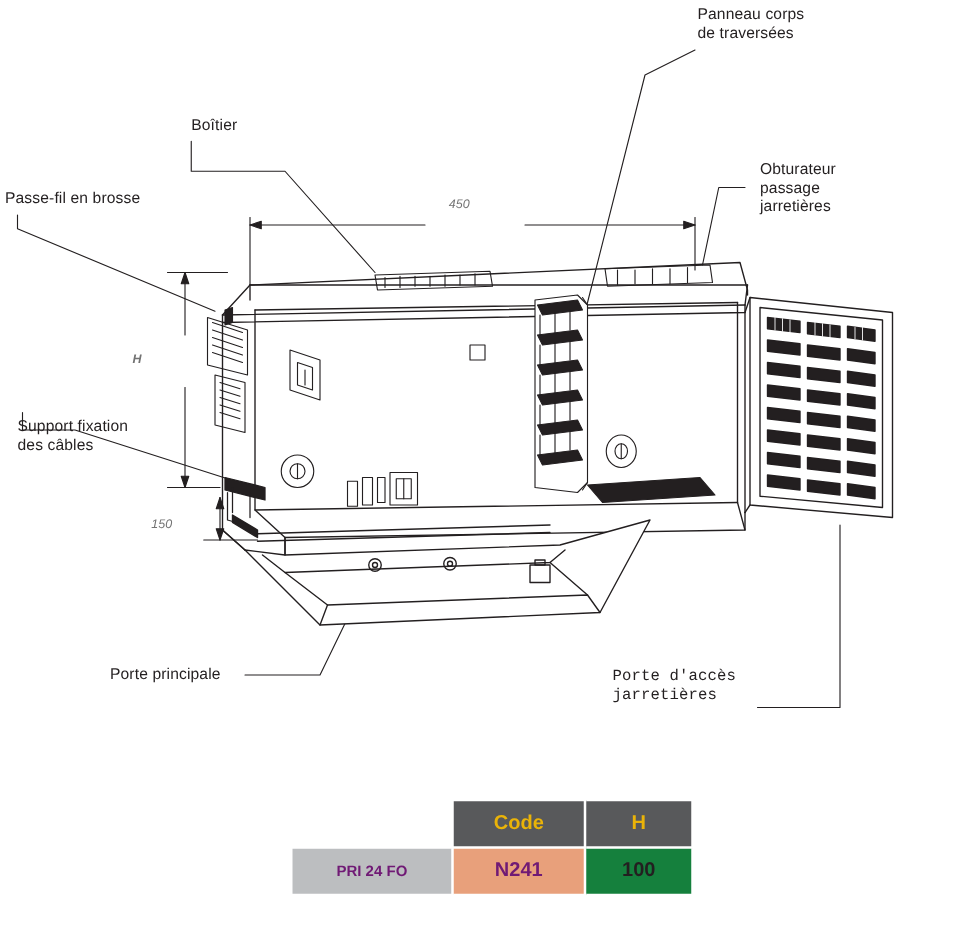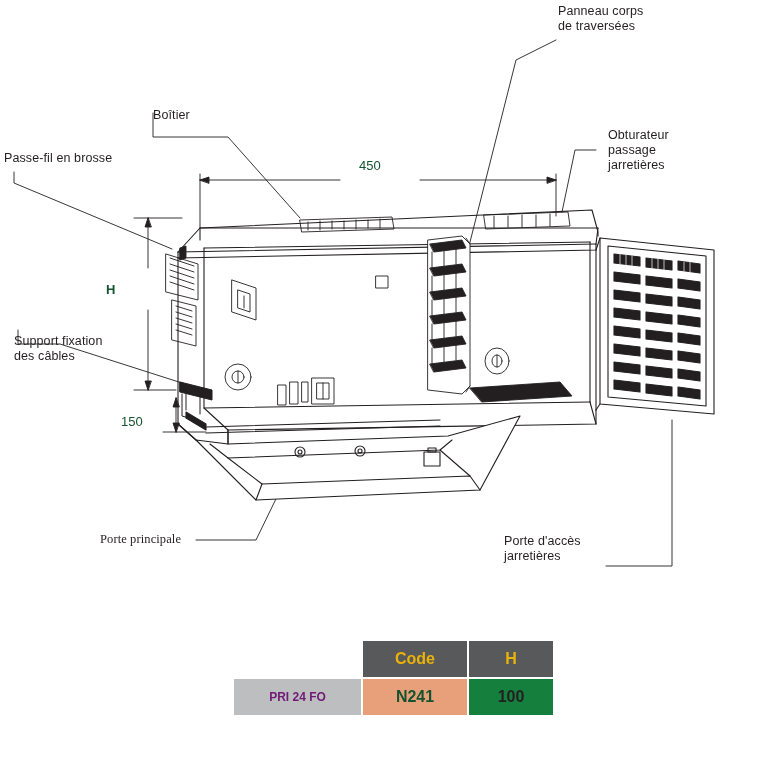--- a/index.html
+++ b/index.html
@@ -24,23 +24,24 @@
   .lbl {
     position: absolute;
     font-size: 12.5px;
     line-height: 15px;
     color: #231f20;
     white-space: pre-line;
     letter-spacing: 0.1px;
   }
   .dim {
     position: absolute;
-    font-size: 13px;
-    color: #14532d;
+    font-size: 10px;
+    color: #737373;
     font-family: "Liberation Sans", sans-serif;
+    font-style: italic;
   }
   svg.draw {
     position: absolute;
     left: 0; top: 0;
     width: 773px;
     height: 758px;
     overflow: visible;
   }
   
   #spec-table {
@@ -71,21 +72,21 @@
   #spec-table .hdr-code,
   #spec-table .hdr-h {
     background: #58595b;
     color: #eab308;
     font-size: 16px;
   }
   #spec-table .hdr-code { width: 104px; }
   #spec-table .hdr-h { width: 84px; }
   #spec-table .code {
     background: #e8a07b;
-    color: #14532d;
+    color: #701a75;
     width: 104px;
   }
   #spec-table .hval {
     background: #15803d;
     color: #231f20;
     width: 84px;
     border: 2px solid #ffffff;
   }
 </style>
 </head>
@@ -294,28 +295,28 @@
         <path d="M186 412 L206 424 L206 430 L186 418 z" fill="#231f20"></path>
         <path d="M206 427 L440 420"></path>
         <path d="M206 433 L440 426"></path>
       </g>
 
     </g>
   </svg>
 
   <div class="lbl" style="left:558px; top:4px;">Panneau corps
 de traversées</div>
-  <div class="lbl" style="left:153px; top:108px;">Boîtier</div>
+  <div class="lbl" style="left:153px; top:93px;">Boîtier</div>
   <div class="lbl" style="left:608px; top:128px;">Obturateur passage
 jarretières</div>
   <div class="lbl" style="left:4px; top:151px;">Passe-fil en brosse</div>
   <div class="lbl" style="left:14px; top:334px;">Support fixation
 des câbles</div>
-  <div class="lbl" style="left:100px; top:532px;font-family:Liberation Serif, serif;">Porte principale</div>
-  <div class="lbl" style="left:504px; top:534px;">Porte d'accès
+  <div class="lbl" style="left:88px; top:532px;">Porte principale</div>
+  <div class="lbl" style="left:490px; top:534px;font-family:Liberation Mono, monospace;">Porte d'accès
 jarretières</div>
 
   <div class="dim" style="left:359px; top:158px;">450</div>
   <div class="dim" style="left:106px; top:282px; font-weight:bold;">H</div>
   <div class="dim" style="left:121px; top:414px;">150</div>
 
   <table id="spec-table">
     <thead>
       <tr>
         <th class="blank"></th>

